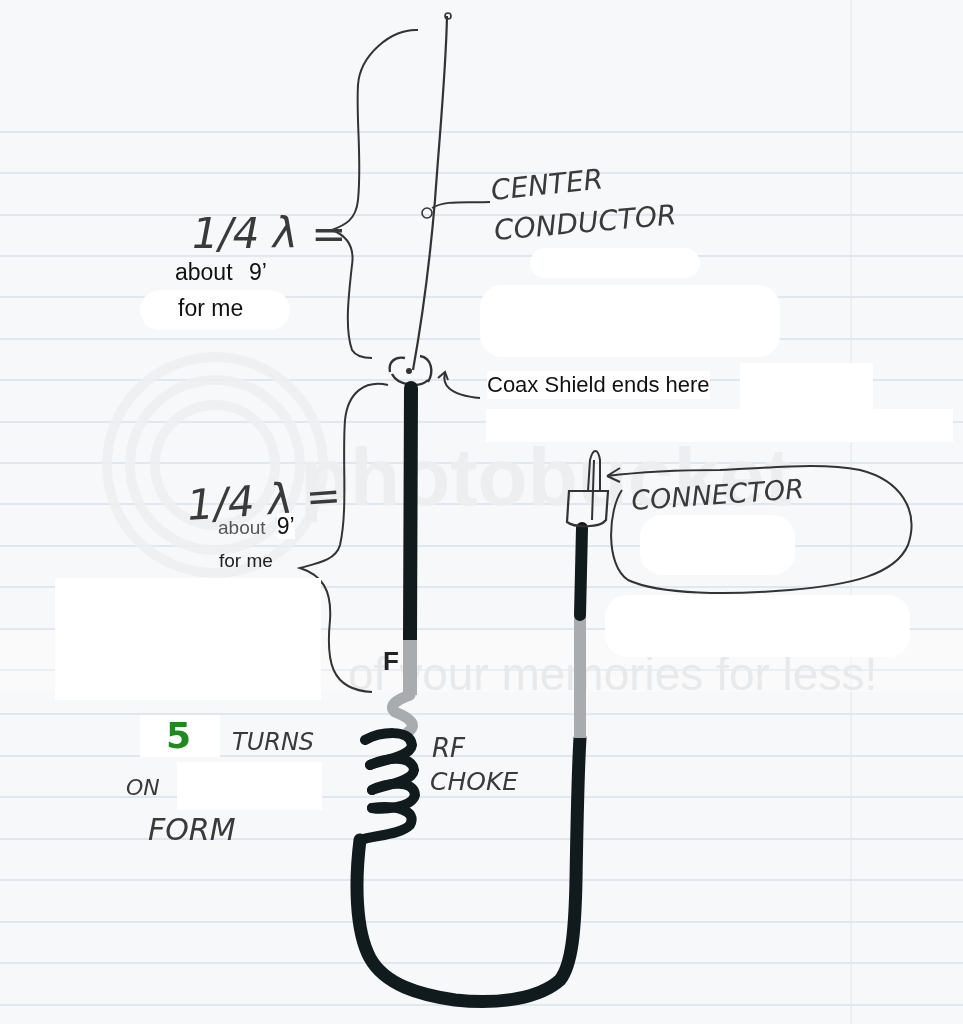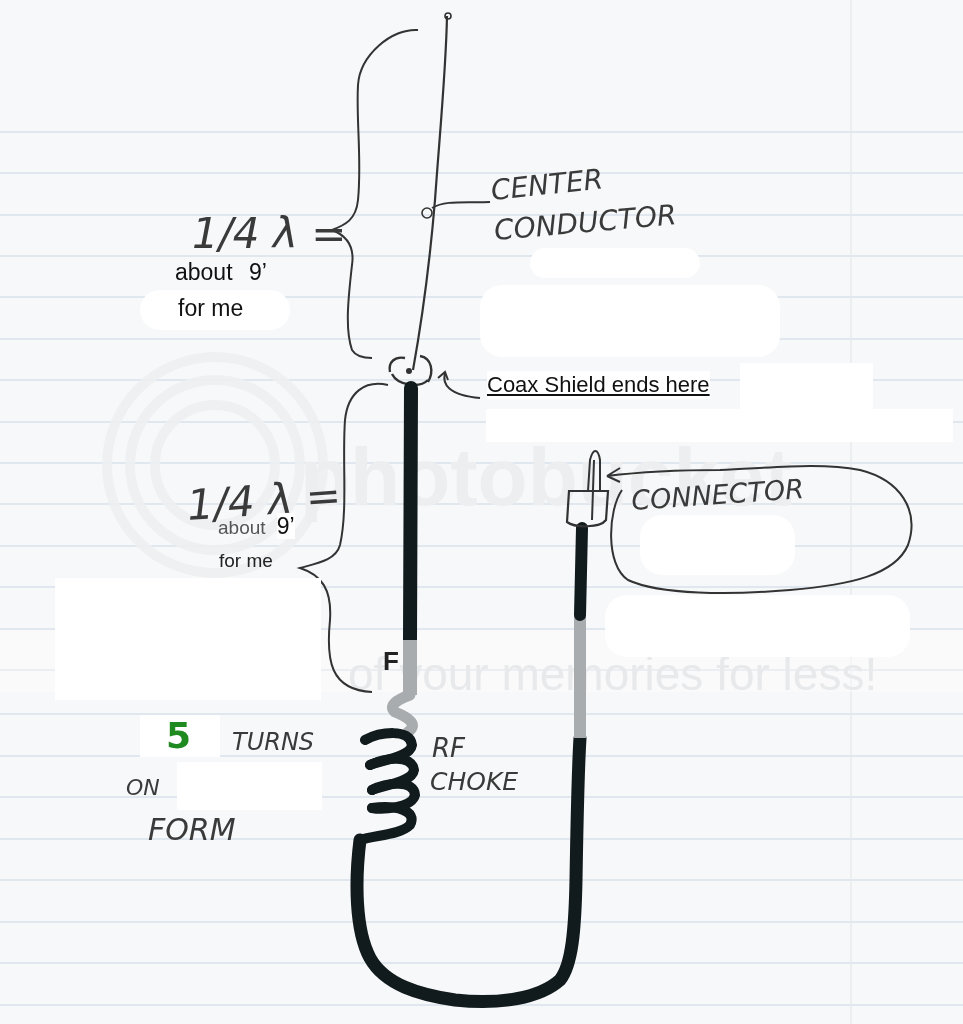--- a/index.html
+++ b/index.html
@@ -126,21 +126,21 @@
 <div class="whitebox" style="left:55px;top:578px;width:266px;height:122px;"></div>
 <div class="whitebox" style="left:177px;top:762px;width:145px;height:48px;"></div>
 <div class="whitebox round" style="left:140px;top:290px;width:150px;height:40px;"></div>
 
 <div class="label" style="left:175px;top:258px;background:transparent;">
   <span>about</span>
   <span style="margin-left:10px;">9’</span>
 </div>
 <div class="label" style="left:178px;top:294px;background:transparent;">for me</div>
 
-<div class="label" style="left:487px;top:371px;font-size:22px;text-decoration:underline;">Coax Shield ends here</div>
+<div class="label" style="left:487px;top:371px;font-size:22px;">Coax Shield ends here</div>
 
 <div class="label small" style="left:218px;top:512px;">
   <span style="color:#555;">about</span>
   <span style="margin-left:6px;font-size:23px;color:#111;background:#fff;">9’</span>
 </div>
 <div class="label small" style="left:219px;top:549px;">for me</div>
 
 <div class="whitebox" style="left:140px;top:715px;width:80px;height:42px;"></div>
 <div class="green5" style="left:166px;top:718px;">5</div>
 

